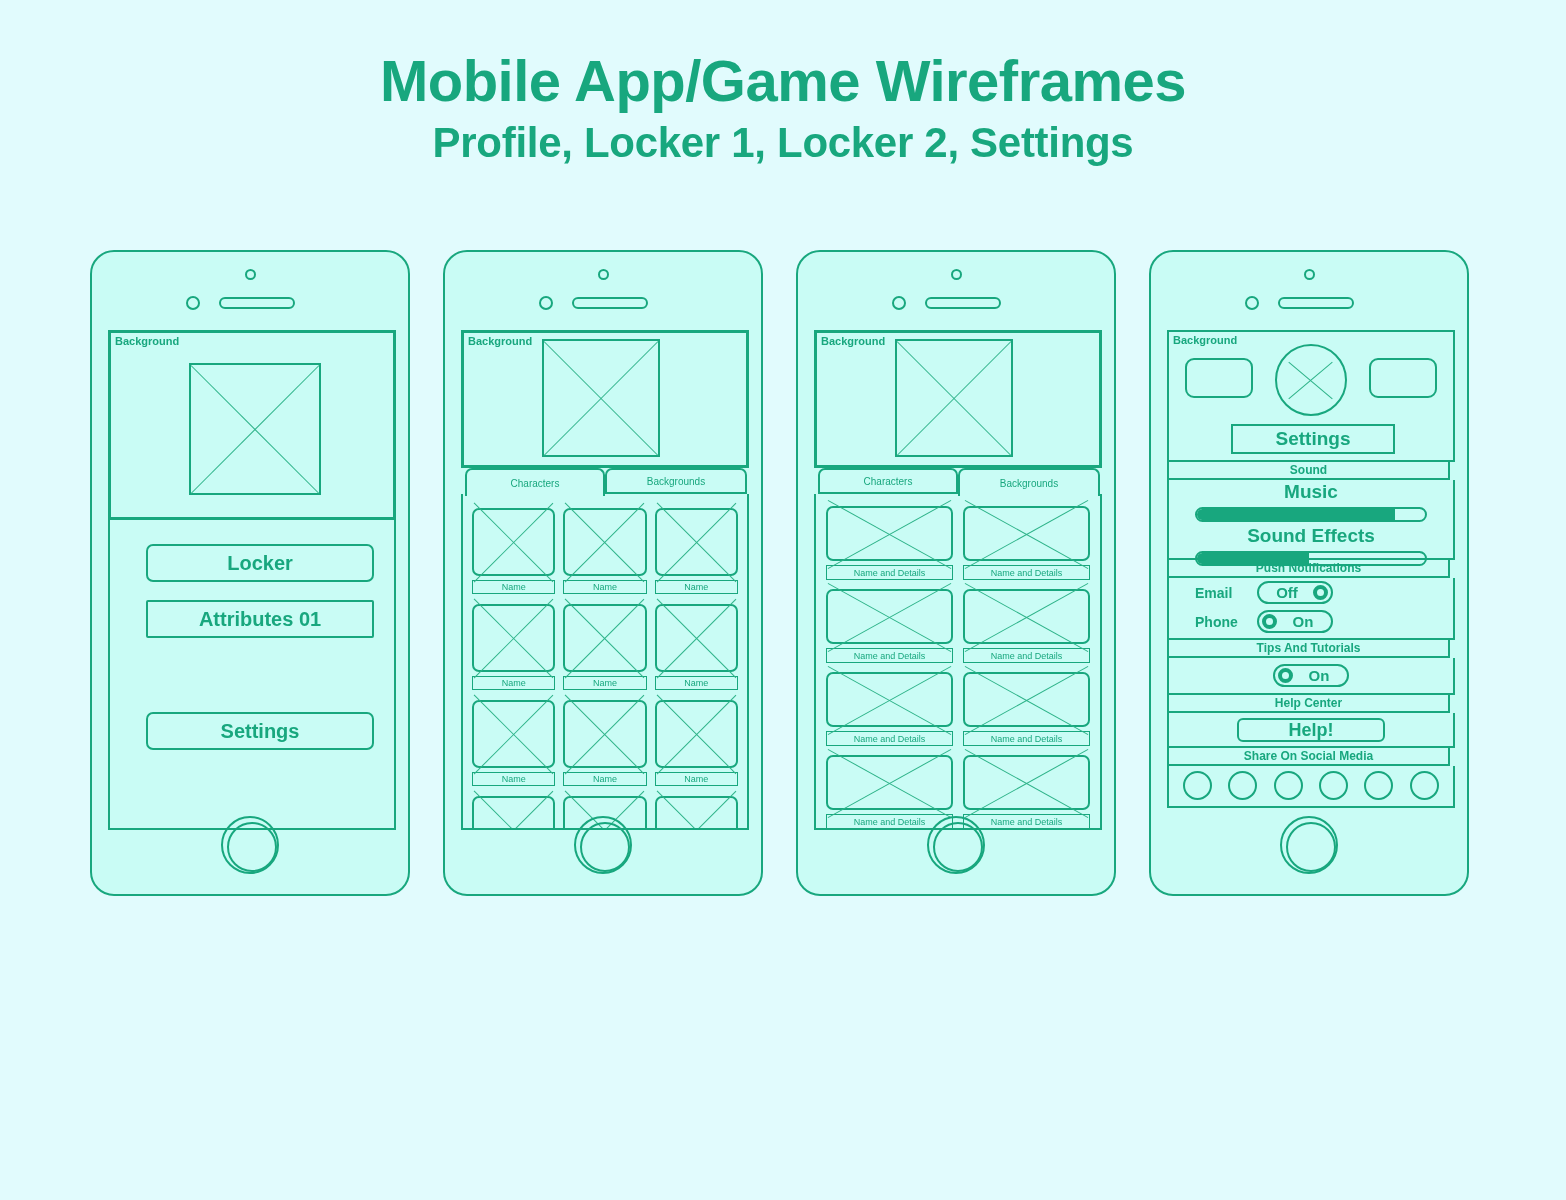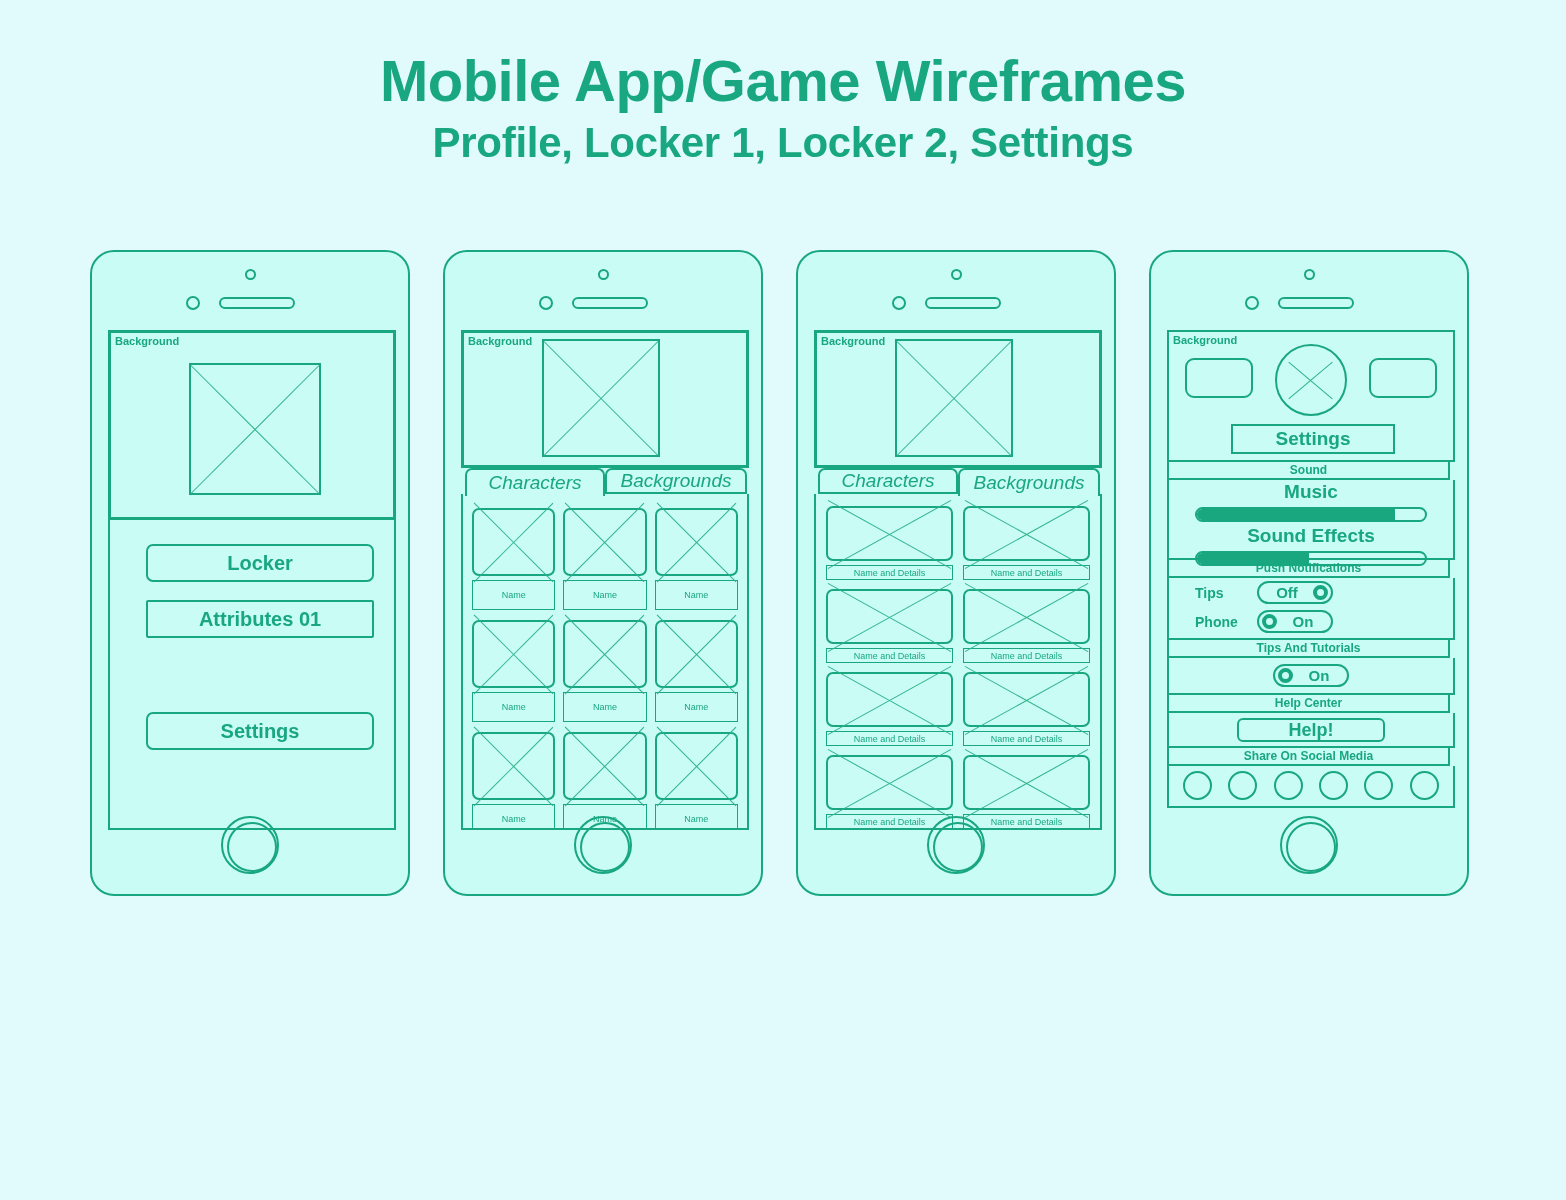--- a/index.html
+++ b/index.html
@@ -122,21 +122,21 @@
     font-size:20px;font-weight:bold;color:var(--ink);
   }
   .btn-big.square{border-radius:2px;}
 
   
   .tabrow{position:absolute;left:0;width:288px;height:26px;}
   .tab{
     position:absolute;top:0;height:26px;
     border:2px solid var(--ink);
     display:flex;align-items:center;justify-content:center;
-    font-size:19px;color:var(--ink);font-style:italic;
+    font-size:10px;color:var(--ink);
   }
   .tab.active{border-bottom:none;border-radius:7px 7px 0 0;height:28px;z-index:3;background:var(--screen);}
   .tab.inactive{border-radius:7px 7px 0 0;z-index:1;}
 
   
   .gridbox{
     position:absolute;left:0;width:288px;
     border:2px solid var(--ink);border-top:none;
     overflow:hidden;
   }
@@ -145,21 +145,21 @@
     gap:10px 8px;padding:14px 9px;
   }
   .grid2{
     display:grid;grid-template-columns:repeat(2,1fr);
     gap:9px 10px;padding:12px 10px;
   }
   .cell{display:flex;flex-direction:column;align-items:stretch;}
   .cell .thumb-sq{height:68px;border-radius:7px;}
   .cell .thumb-w{height:55px;border-radius:7px;}
   .namebar{
-    margin-top:4px;height:30px;border:1px solid var(--ink);
+    margin-top:4px;height:14px;border:1px solid var(--ink);
     display:flex;align-items:center;justify-content:center;
     font-size:9px;color:var(--ink);white-space:nowrap;
   }
   .namebar.wide{height:15px;font-size:9px;}
 
   
   .s-head{
     position:absolute;left:0;top:0;width:288px;height:132px;
     border:2px solid var(--ink);
   }
@@ -426,21 +426,21 @@
       </div>
       <div class="slider-label">Sound Effects</div>
       <div class="slider-track">
         <div class="slider-fill" id="fill-sfx" style="width: 49%;"></div>
       </div>
     </div>
 
     <div class="s-section" style="top:230px;">Push Notifications</div>
     <div class="s-body" style="top:248px;height:62px;">
       <div class="row-toggle">
-        <span class="row-label">Tips</span>
+        <span class="row-label">Email</span>
         <div class="toggle off">
           <span class="tog-text">Off</span>
           <span class="knob"></span>
         </div>
       </div>
       <div class="row-toggle">
         <span class="row-label">Phone</span>
         <div class="toggle on">
           <span class="tog-text">On</span>
           <span class="knob"></span>

